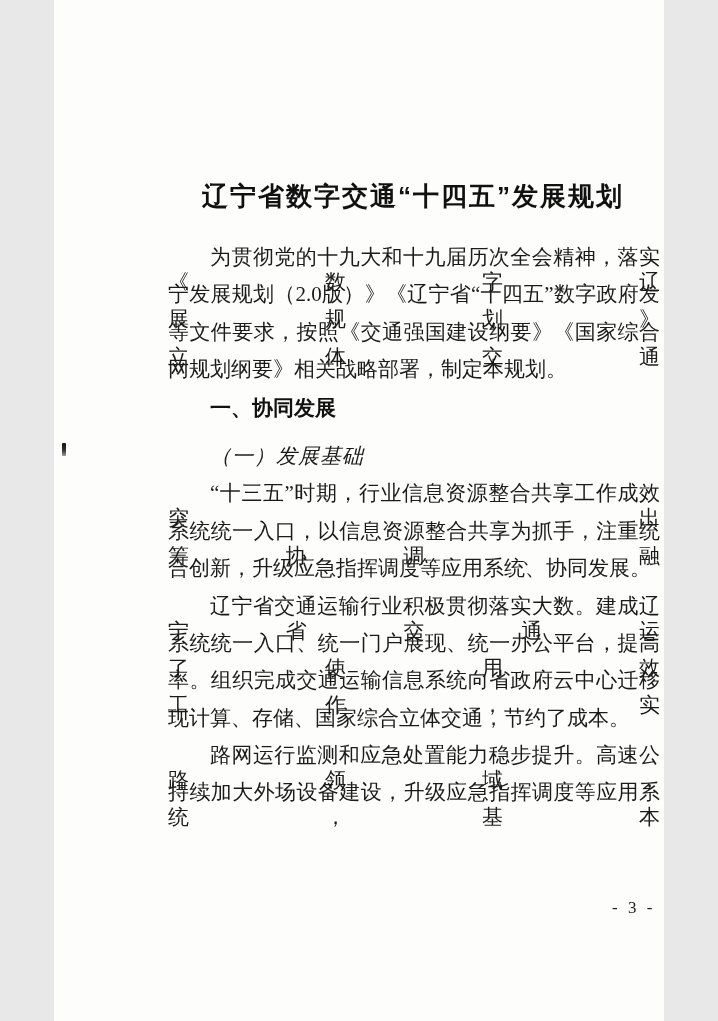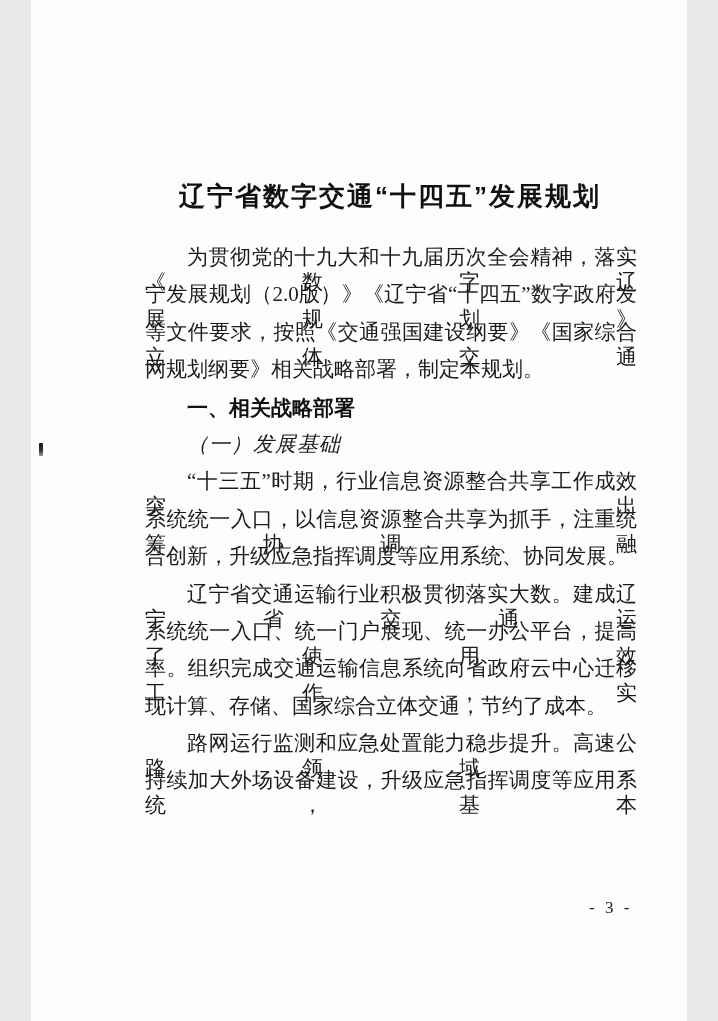--- a/index.html
+++ b/index.html
@@ -2,21 +2,21 @@
 <html lang="zh"><head>
 <meta charset="utf-8">
 <style>
   html, body {
     margin: 0;
     padding: 0;
     background: #e8e8e8;
   }
   .page {
     position: relative;
-    width: 656px;
+    width: 610px;
     height: 1021px;
     margin: 0 auto;
     background: #fdfdfc;
     overflow: hidden;
     color: #1b1b1b;
     font-family: "Liberation Serif", "DejaVu Serif", serif;
   }
   .doc-title {
     position: absolute;
     top: 162px;
@@ -52,20 +52,21 @@
     text-indent: 42px;
   }
   .text-line.h-bold {
     font-family: "Liberation Sans", "DejaVu Sans", sans-serif;
     font-weight: bold;
     color: #111;
   }
   .text-line.h-kaiti {
     font-style: italic;
     letter-spacing: 1px;
+    margin-top: 12px;
   }
   .page-number {
     position: absolute;
     top: 898px;
     left: 558px;
     font-size: 17px;
     letter-spacing: 3px;
     color: #222;
     white-space: nowrap;
   }
@@ -86,21 +87,21 @@
 
   <div class="scan-mark"></div>
 
   <h1 class="doc-title">辽宁省数字交通“十四五”发展规划</h1>
 
   <div class="doc-body">
       <div class="text-line first-line justify">为贯彻党的十九大和十九届历次全会精神，落实《数字辽</div>
       <div class="text-line justify">宁发展规划（2.0版）》《辽宁省“十四五”数字政府发展规划》</div>
       <div class="text-line justify">等文件要求，按照《交通强国建设纲要》《国家综合立体交通</div>
       <div class="text-line">网规划纲要》相关战略部署，制定本规划。</div>
-      <div class="text-line h-bold first-line">一、相关战略部署</div>
+      <div class="text-line h-bold first-line">一、协同发展</div>
       <div class="text-line h-kaiti first-line">（一）发展基础</div>
       <div class="text-line first-line justify">“十三五”时期，行业信息资源整合共享工作成效突出</div>
       <div class="text-line justify">系统统一入口，以信息资源整合共享为抓手，注重统筹协调、融</div>
       <div class="text-line">合创新，升级应急指挥调度等应用系统、协同发展。</div>
       <div class="text-line first-line justify">辽宁省交通运输行业积极贯彻落实大数。建成辽宁省交通运</div>
       <div class="text-line justify">系统统一入口、统一门户展现、统一办公平台，提高了使用效</div>
       <div class="text-line justify">率。组织完成交通运输信息系统向省政府云中心迁移工作，实</div>
       <div class="text-line">现计算、存储、国家综合立体交通，节约了成本。</div>
       <div class="text-line first-line justify">路网运行监测和应急处置能力稳步提升。高速公路领域，</div>
       <div class="text-line justify">持续加大外场设备建设，升级应急指挥调度等应用系统，基本</div>

